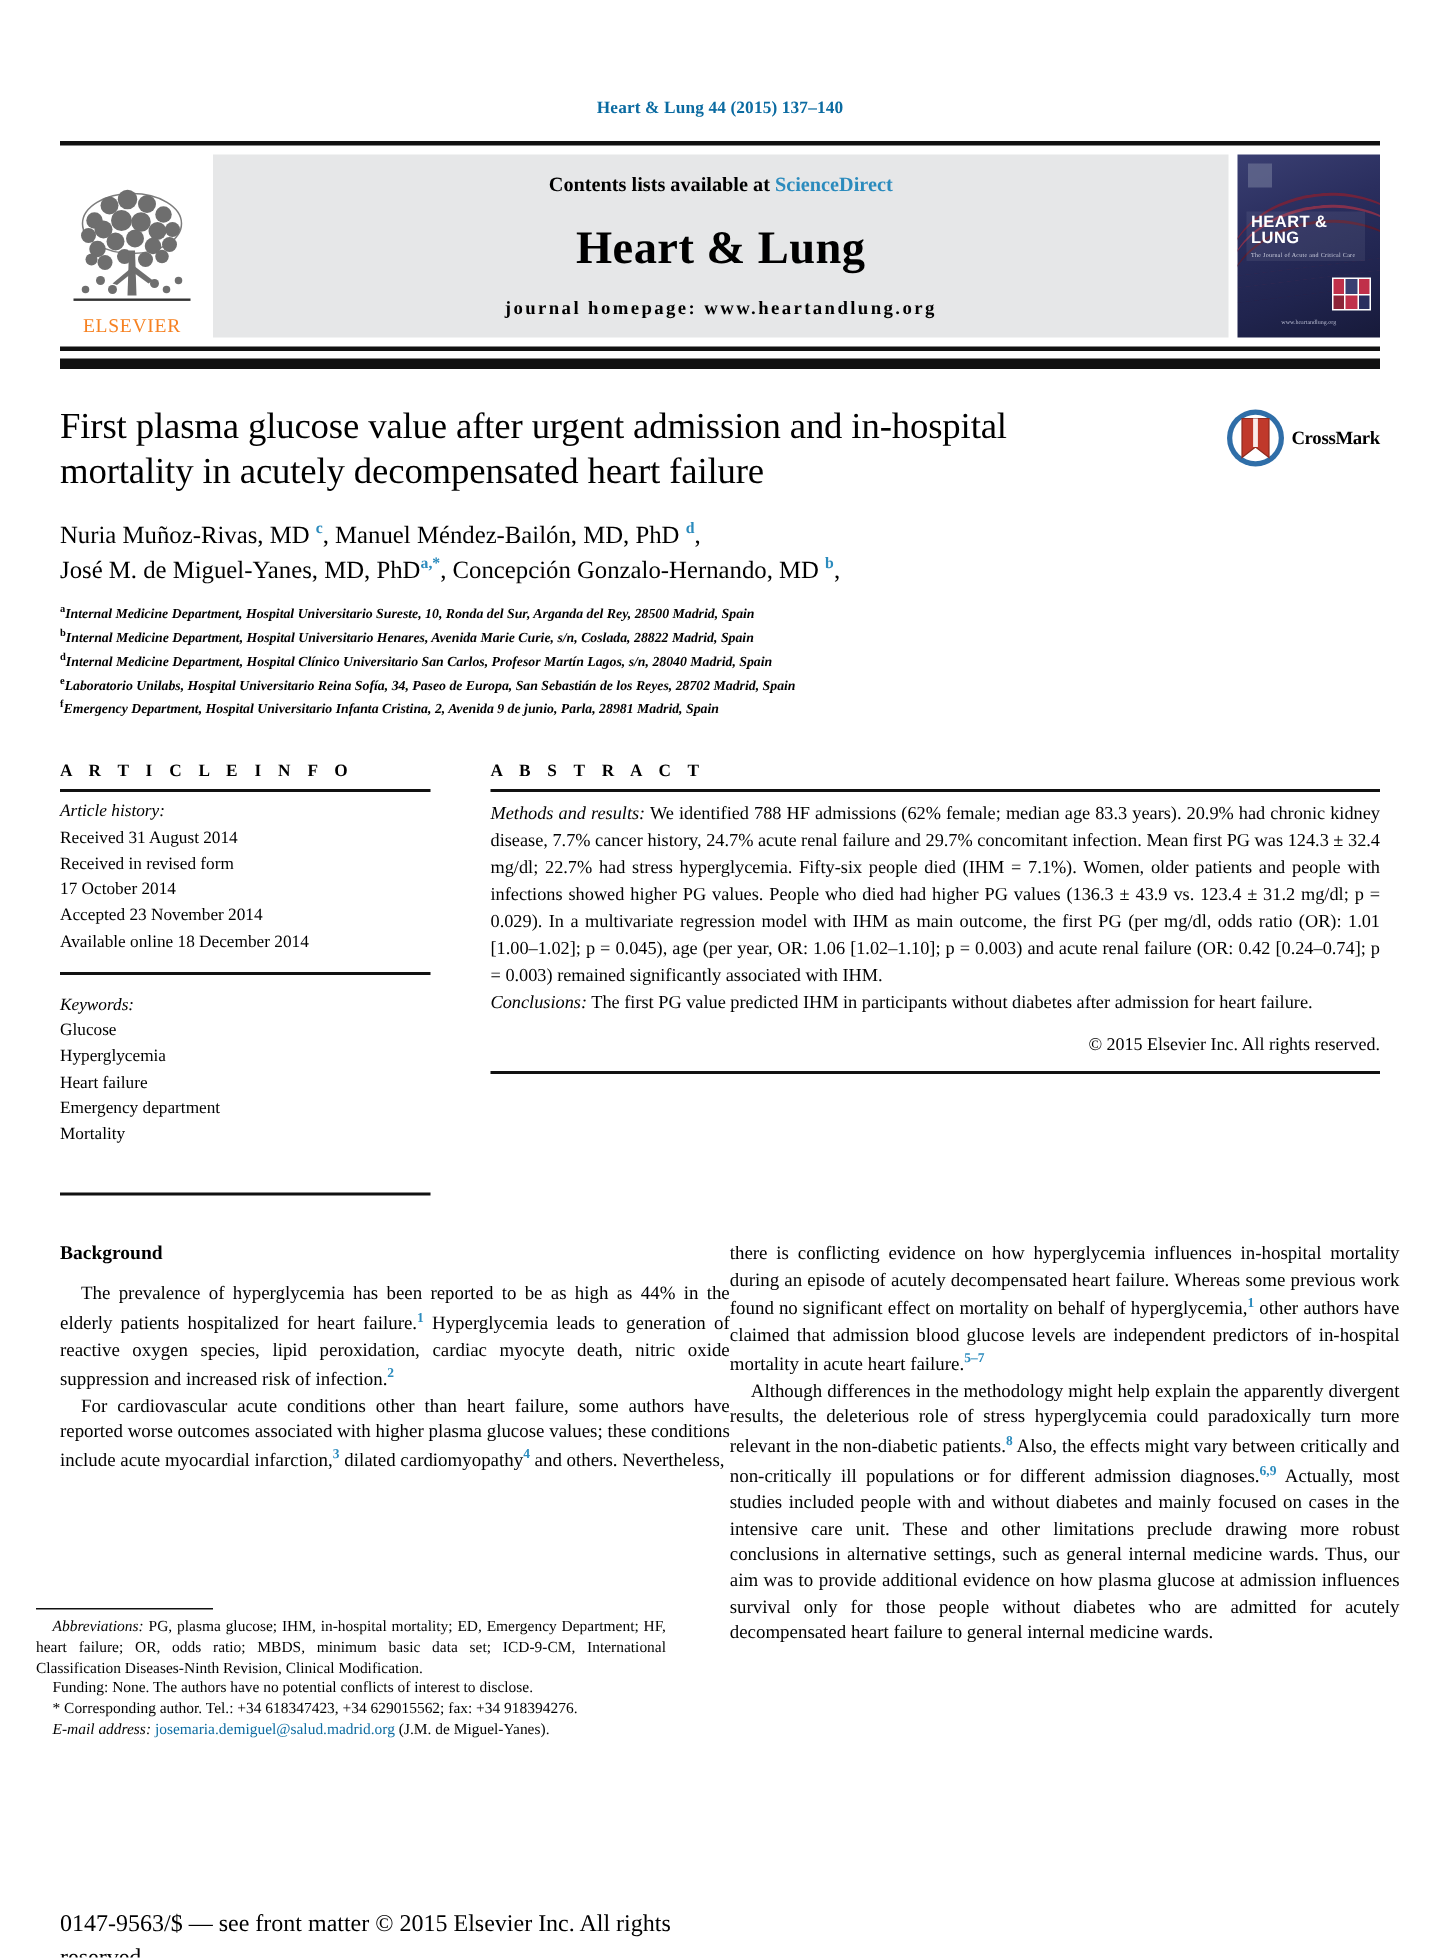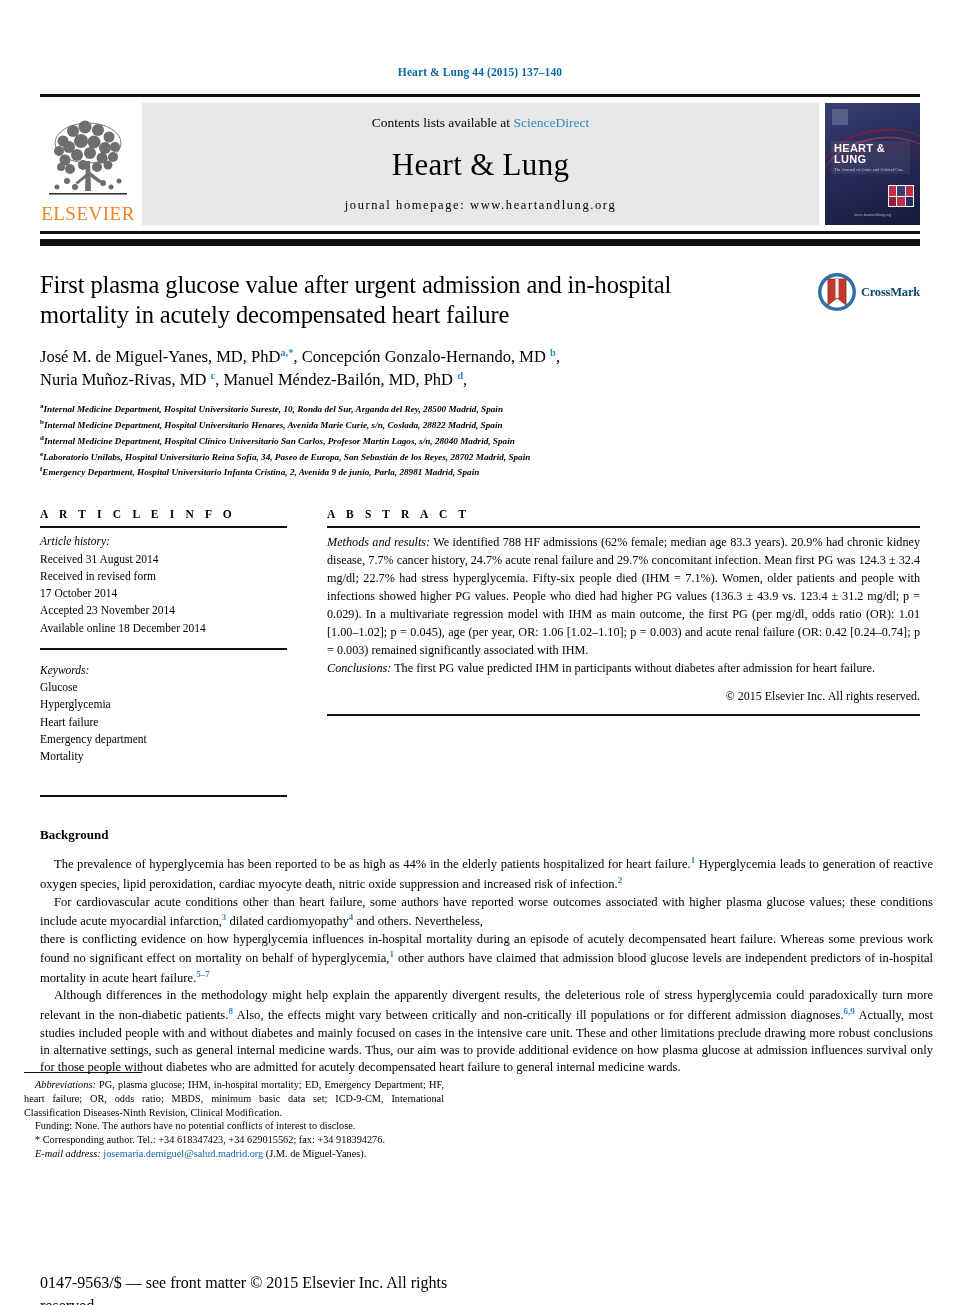--- a/index.html
+++ b/index.html
@@ -49,36 +49,37 @@
     display: flex;
     flex-direction: column;
     justify-content: flex-end;
     align-items: center;
     padding-bottom: 2px;
   }
   .tree-svg { display:block; }
   .elsevier-word {
     color: #f68121;
     font-family: "Liberation Serif", serif;
-    font-size: 19px;
+    font-size: 13px;
     letter-spacing: 0.5px;
     line-height: 1;
     margin-top: 1px;
     font-weight: 400;
   }
   .masthead-center {
     flex: 1 1 auto;
     background: #e6e7e8;
     margin: 0 6px 0 6px;
     display: flex;
     flex-direction: column;
     justify-content: space-between;
     align-items: center;
     padding: 12px 0 12px 0;
     box-sizing: border-box;
+    font-weight: bold;
   }
   .contents-line {
     font-size: 13.5px;
     color: #000;
   }
   .sciencedirect {
     color: #2b8bbd;
   }
   .journal-title {
     font-size: 31px;
@@ -210,21 +211,21 @@
     right: 0;
     top: 2px;
     display: flex;
     align-items: center;
     gap: 4px;
   }
   .crossmark-label {
     font-family: "Liberation Serif", serif;
     font-size: 12.5px;
     font-weight: bold;
-    color: #0c4a6e;
+    color: #000000;
     letter-spacing: -0.2px;
   }
 
   
   .info-abstract {
     margin: 28px 40px 0 40px;
     display: flex;
     gap: 40px;
   }
   .col-info { flex: 0 0 247px; }
@@ -258,21 +259,20 @@
   .copyright {
     text-align: right;
     font-size: 12px;
     margin-top: 11px;
   }
 
   
   .body-cols {
     margin: 30px 27px 0 40px;
     display: flex;
-    flex-direction: column;
   }
   .bcol { flex: 1 1 0; position: relative; }
   .bhead {
     font-size: 13px;
     font-weight: bold;
     margin: 0 0 11px 0;
   }
   .btext {
     font-size: 12.6px;
     line-height: 1.385;
@@ -405,22 +405,22 @@
         <path d="M11 7 h18 v26 l-9 -7 l-9 7 Z" fill="#c0392b"></path>
         <path d="M11 7 h18 v26 l-9 -7 l-9 7 Z" fill="none" stroke="#8e2b1f" stroke-width="0.8"></path>
         <rect x="18.4" y="7" width="3.2" height="19" fill="#ffffff" opacity="0.9"></rect>
       </svg>
       <span class="crossmark-label">CrossMark</span>
     </div>
 
     <h1 class="article-title">First plasma glucose value after urgent admission and in-hospital mortality in acutely decompensated heart failure</h1>
 
     <div class="authors">
+      <div>Nuria Muñoz-Rivas, MD <span class="aff-mark">c</span>, Manuel Méndez-Bailón, MD, PhD <span class="aff-mark">d</span>,</div>
       <div>José M. de Miguel-Yanes, MD, PhD<span class="aff-mark">a,*</span>, Concepción Gonzalo-Hernando, MD <span class="aff-mark">b</span>,</div>
-      <div>Nuria Muñoz-Rivas, MD <span class="aff-mark">c</span>, Manuel Méndez-Bailón, MD, PhD <span class="aff-mark">d</span>,</div>
     </div>
 
     <div class="affiliations">
       <div><span class="aff-sup">a</span><span>Internal Medicine Department, Hospital Universitario Sureste, 10, Ronda del Sur, Arganda del Rey, 28500 Madrid, Spain</span></div>
       <div><span class="aff-sup">b</span><span>Internal Medicine Department, Hospital Universitario Henares, Avenida Marie Curie, s/n, Coslada, 28822 Madrid, Spain</span></div>
       <div><span class="aff-sup">d</span><span>Internal Medicine Department, Hospital Clínico Universitario San Carlos, Profesor Martín Lagos, s/n, 28040 Madrid, Spain</span></div>
       <div><span class="aff-sup">e</span><span>Laboratorio Unilabs, Hospital Universitario Reina Sofía, 34, Paseo de Europa, San Sebastián de los Reyes, 28702 Madrid, Spain</span></div>
       <div><span class="aff-sup">f</span><span>Emergency Department, Hospital Universitario Infanta Cristina, 2, Avenida 9 de junio, Parla, 28981 Madrid, Spain</span></div>
     </div>
   </div>

